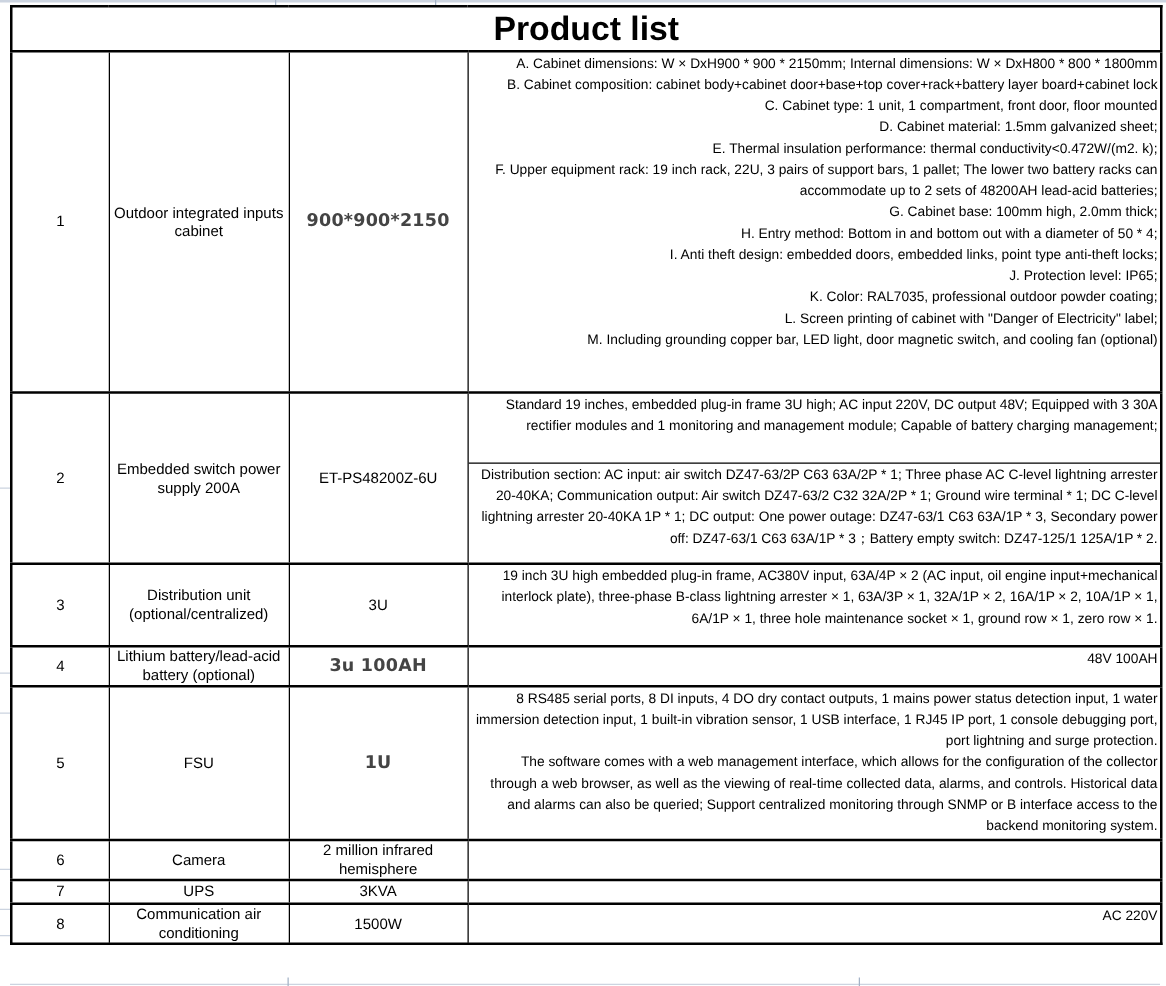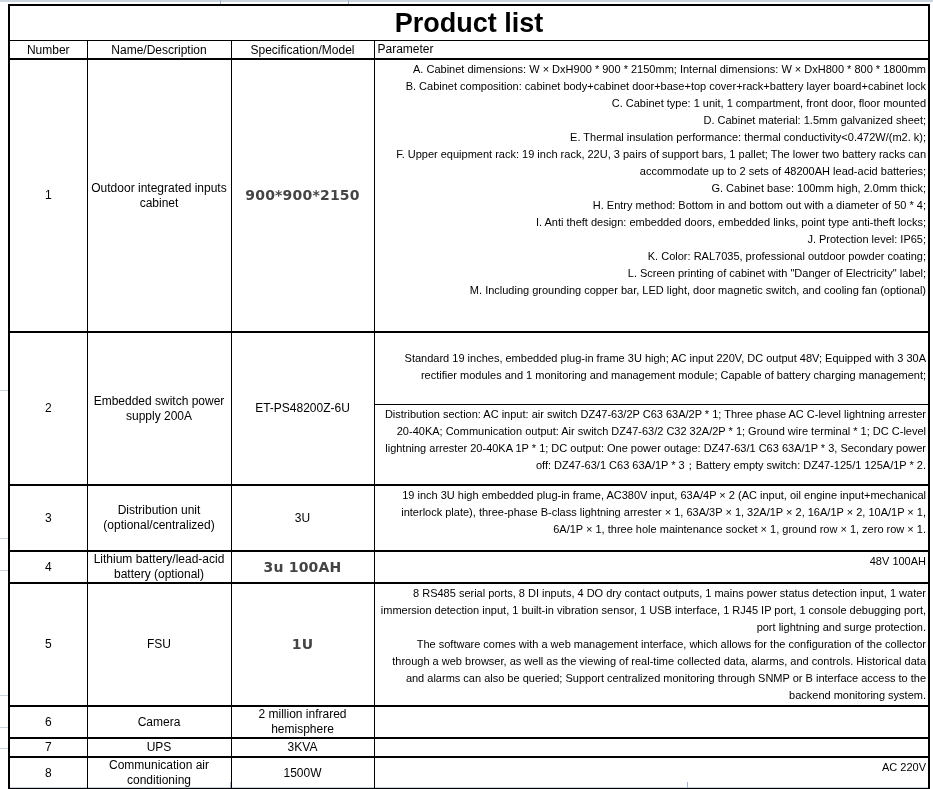--- a/index.html
+++ b/index.html
@@ -40,21 +40,21 @@
     text-align:right;vertical-align:top;
     font-size:11px;line-height:17px;
     padding:1px 2px 0 3px;
     white-space:pre-line;
   }
   td.split{padding:0;white-space:normal;}
   td.split .sub{
     box-sizing:border-box;padding:1px 2px 0 3px;white-space:pre-line;
     font-size:11px;line-height:17px;
   }
-  td.split .sub-a{height:56px;border-bottom:1px solid #000;margin-top:16px;}
+  td.split .sub-a{height:56px;border-bottom:1px solid #000;}
   td.split .sub-b{height:79px;}
 
   td.spec-strong{
     font-family:"DejaVu Sans", sans-serif;
     font-weight:bold;font-size:14px;color:#444444;letter-spacing:0.2px;
   }
 
   tr.r1{height:273px;} tr.r2{height:137px;} tr.r3{height:66px;}
   tr.r4{height:30px;}  tr.r5{height:123px;} tr.r6{height:30px;}
   tr.r7{height:19px;}  tr.r8{height:30px;}
@@ -81,26 +81,20 @@
       <col style="width:144px">
       <col style="width:143px">
       <col style="width:555px">
   </colgroup>
 
   <tbody>
       <tr class="title-row">
     <td colspan="4">Product list</td>
   </tr>
 
-  <tr class="head">
-    <td>Number</td>
-    <td>Name/Description</td>
-    <td>Specification/Model</td>
-    <td class="c-param">Parameter</td>
-  </tr>
 
   <tr class="product r1">
     <td>1</td>
     <td>Outdoor integrated inputs cabinet</td>
     <td class="spec-strong">900*900*2150</td>
     <td class="c-param">A. Cabinet dimensions: W × DxH900 * 900 * 2150mm; Internal dimensions: W × DxH800 * 800 * 1800mm
 B. Cabinet composition: cabinet body+cabinet door+base+top cover+rack+battery layer board+cabinet lock
 C. Cabinet type: 1 unit, 1 compartment, front door, floor mounted
 D. Cabinet material: 1.5mm galvanized sheet;
 E. Thermal insulation performance: thermal conductivity&lt;0.472W/(m2. k);

